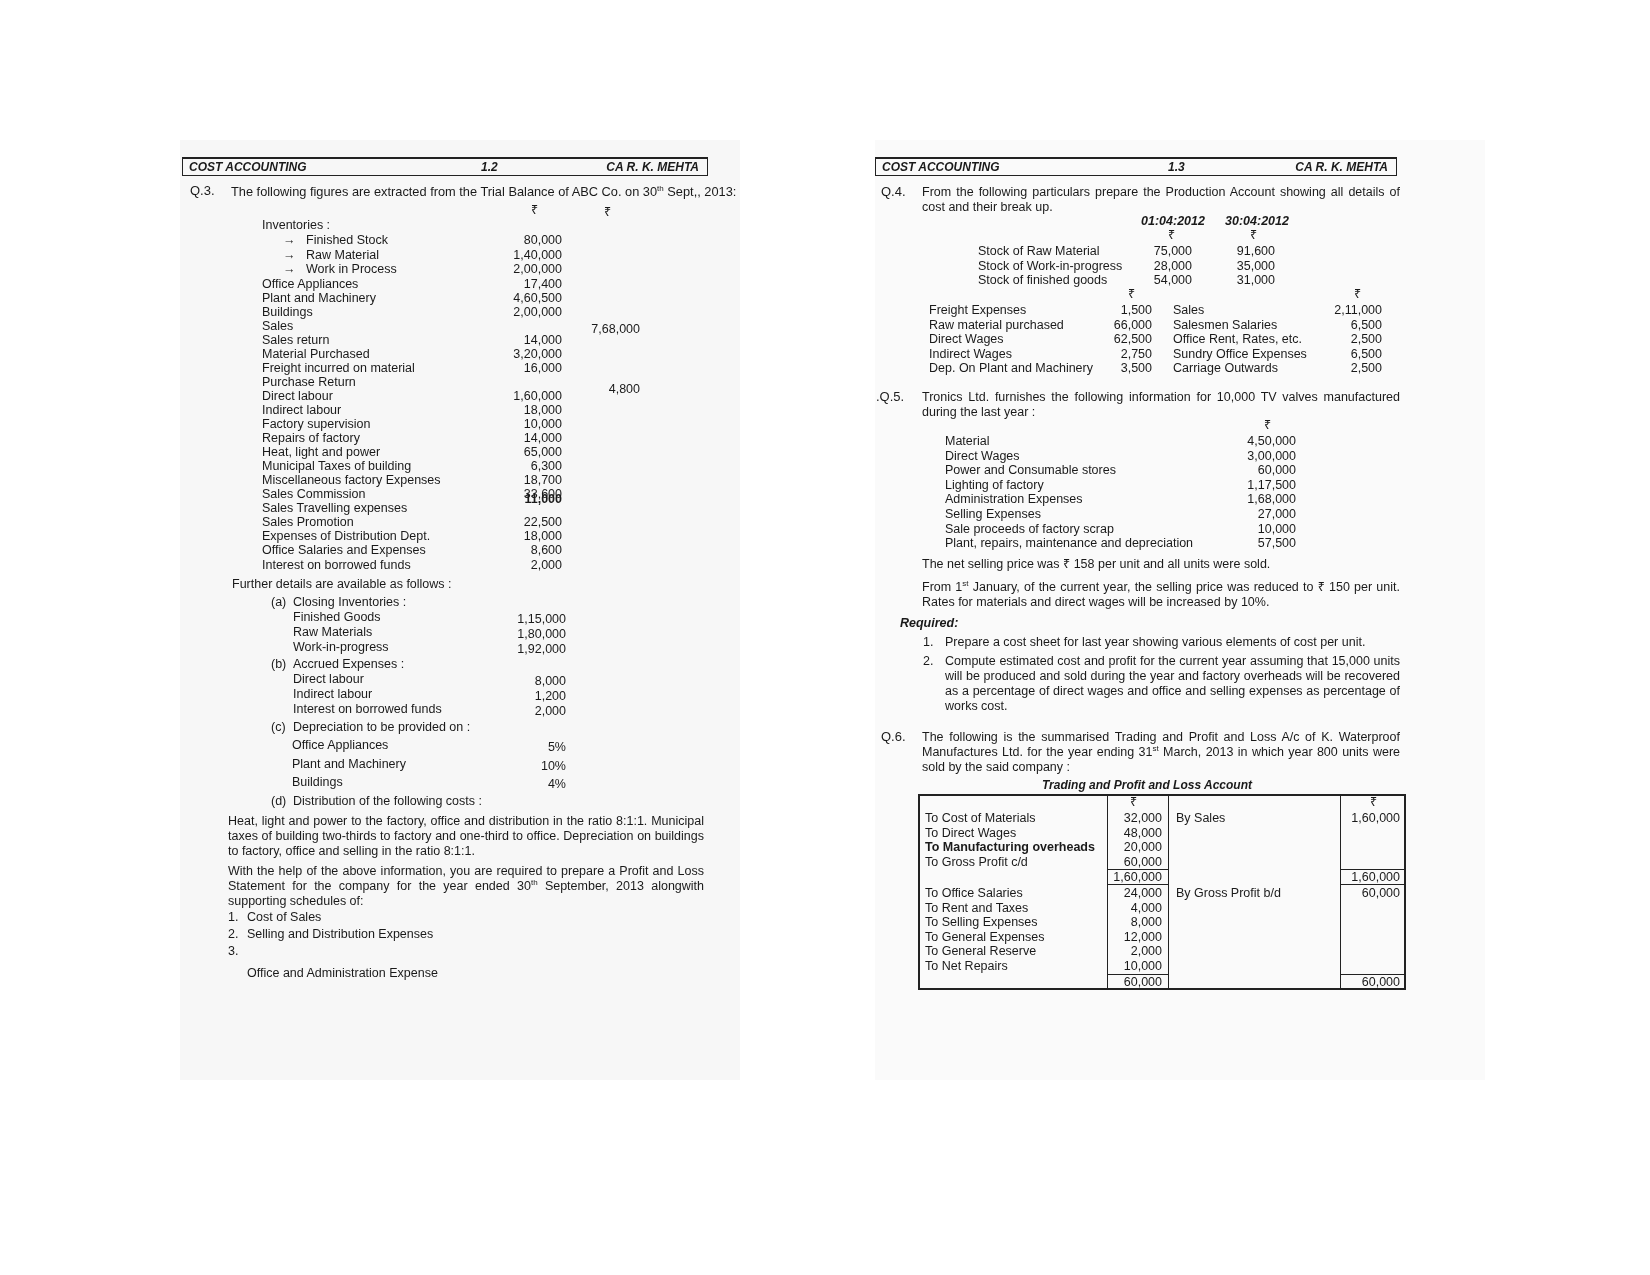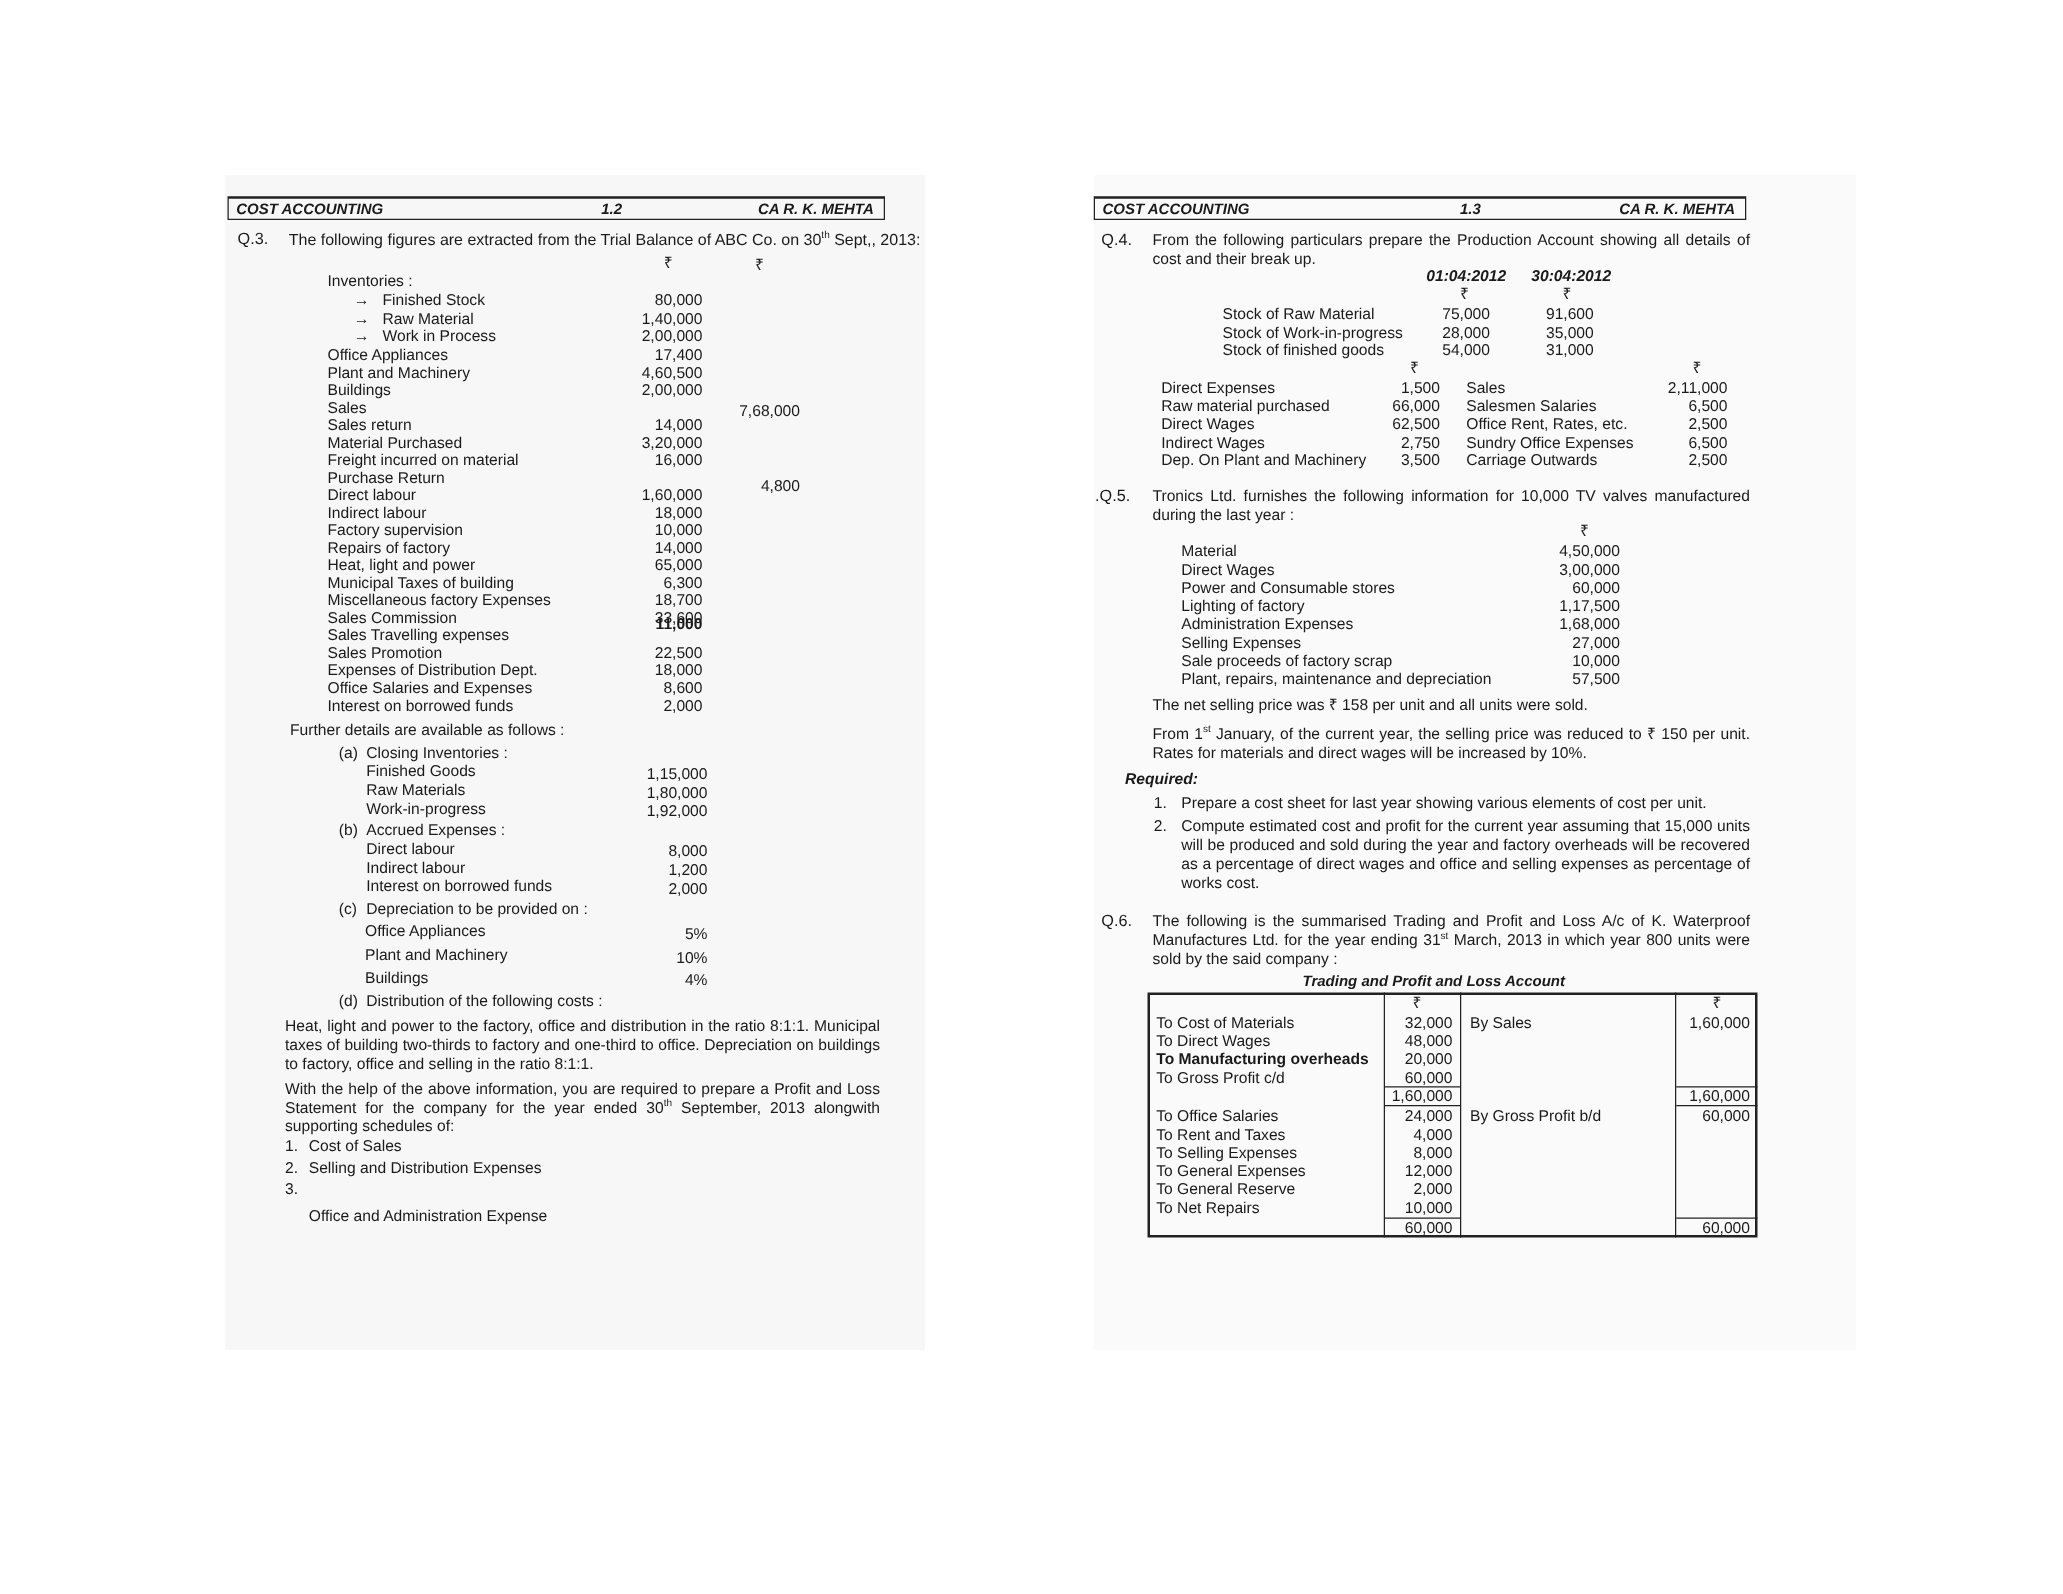--- a/index.html
+++ b/index.html
@@ -167,21 +167,21 @@
     <div class="abs num" style="left:1213px; width:62px; top:258.5px;">35,000</div>
     <div class="abs" style="left:978px; top:273px;">Stock of finished goods</div>
     <div class="abs num" style="left:1130px; width:62px; top:273px;">54,000</div>
     <div class="abs num" style="left:1213px; width:62px; top:273px;">31,000</div>
   </div>
 
 <div class="abs" style="left:1128px; top:287px;">₹</div>
 <div class="abs" style="left:1354px; top:287px;">₹</div>
 
 <div id="q4-left">
-    <div class="abs" style="left:929px; top:303px;">Direct Expenses</div>
+    <div class="abs" style="left:929px; top:303px;">Freight Expenses</div>
     <div class="abs num" style="left:1092px; width:60px; top:303px;">1,500</div>
     <div class="abs" style="left:929px; top:317.5px;">Raw material purchased</div>
     <div class="abs num" style="left:1092px; width:60px; top:317.5px;">66,000</div>
     <div class="abs" style="left:929px; top:332px;">Direct Wages</div>
     <div class="abs num" style="left:1092px; width:60px; top:332px;">62,500</div>
     <div class="abs" style="left:929px; top:346.5px;">Indirect Wages</div>
     <div class="abs num" style="left:1092px; width:60px; top:346.5px;">2,750</div>
     <div class="abs" style="left:929px; top:361px;">Dep. On Plant and Machinery</div>
     <div class="abs num" style="left:1092px; width:60px; top:361px;">3,500</div>
   </div>

